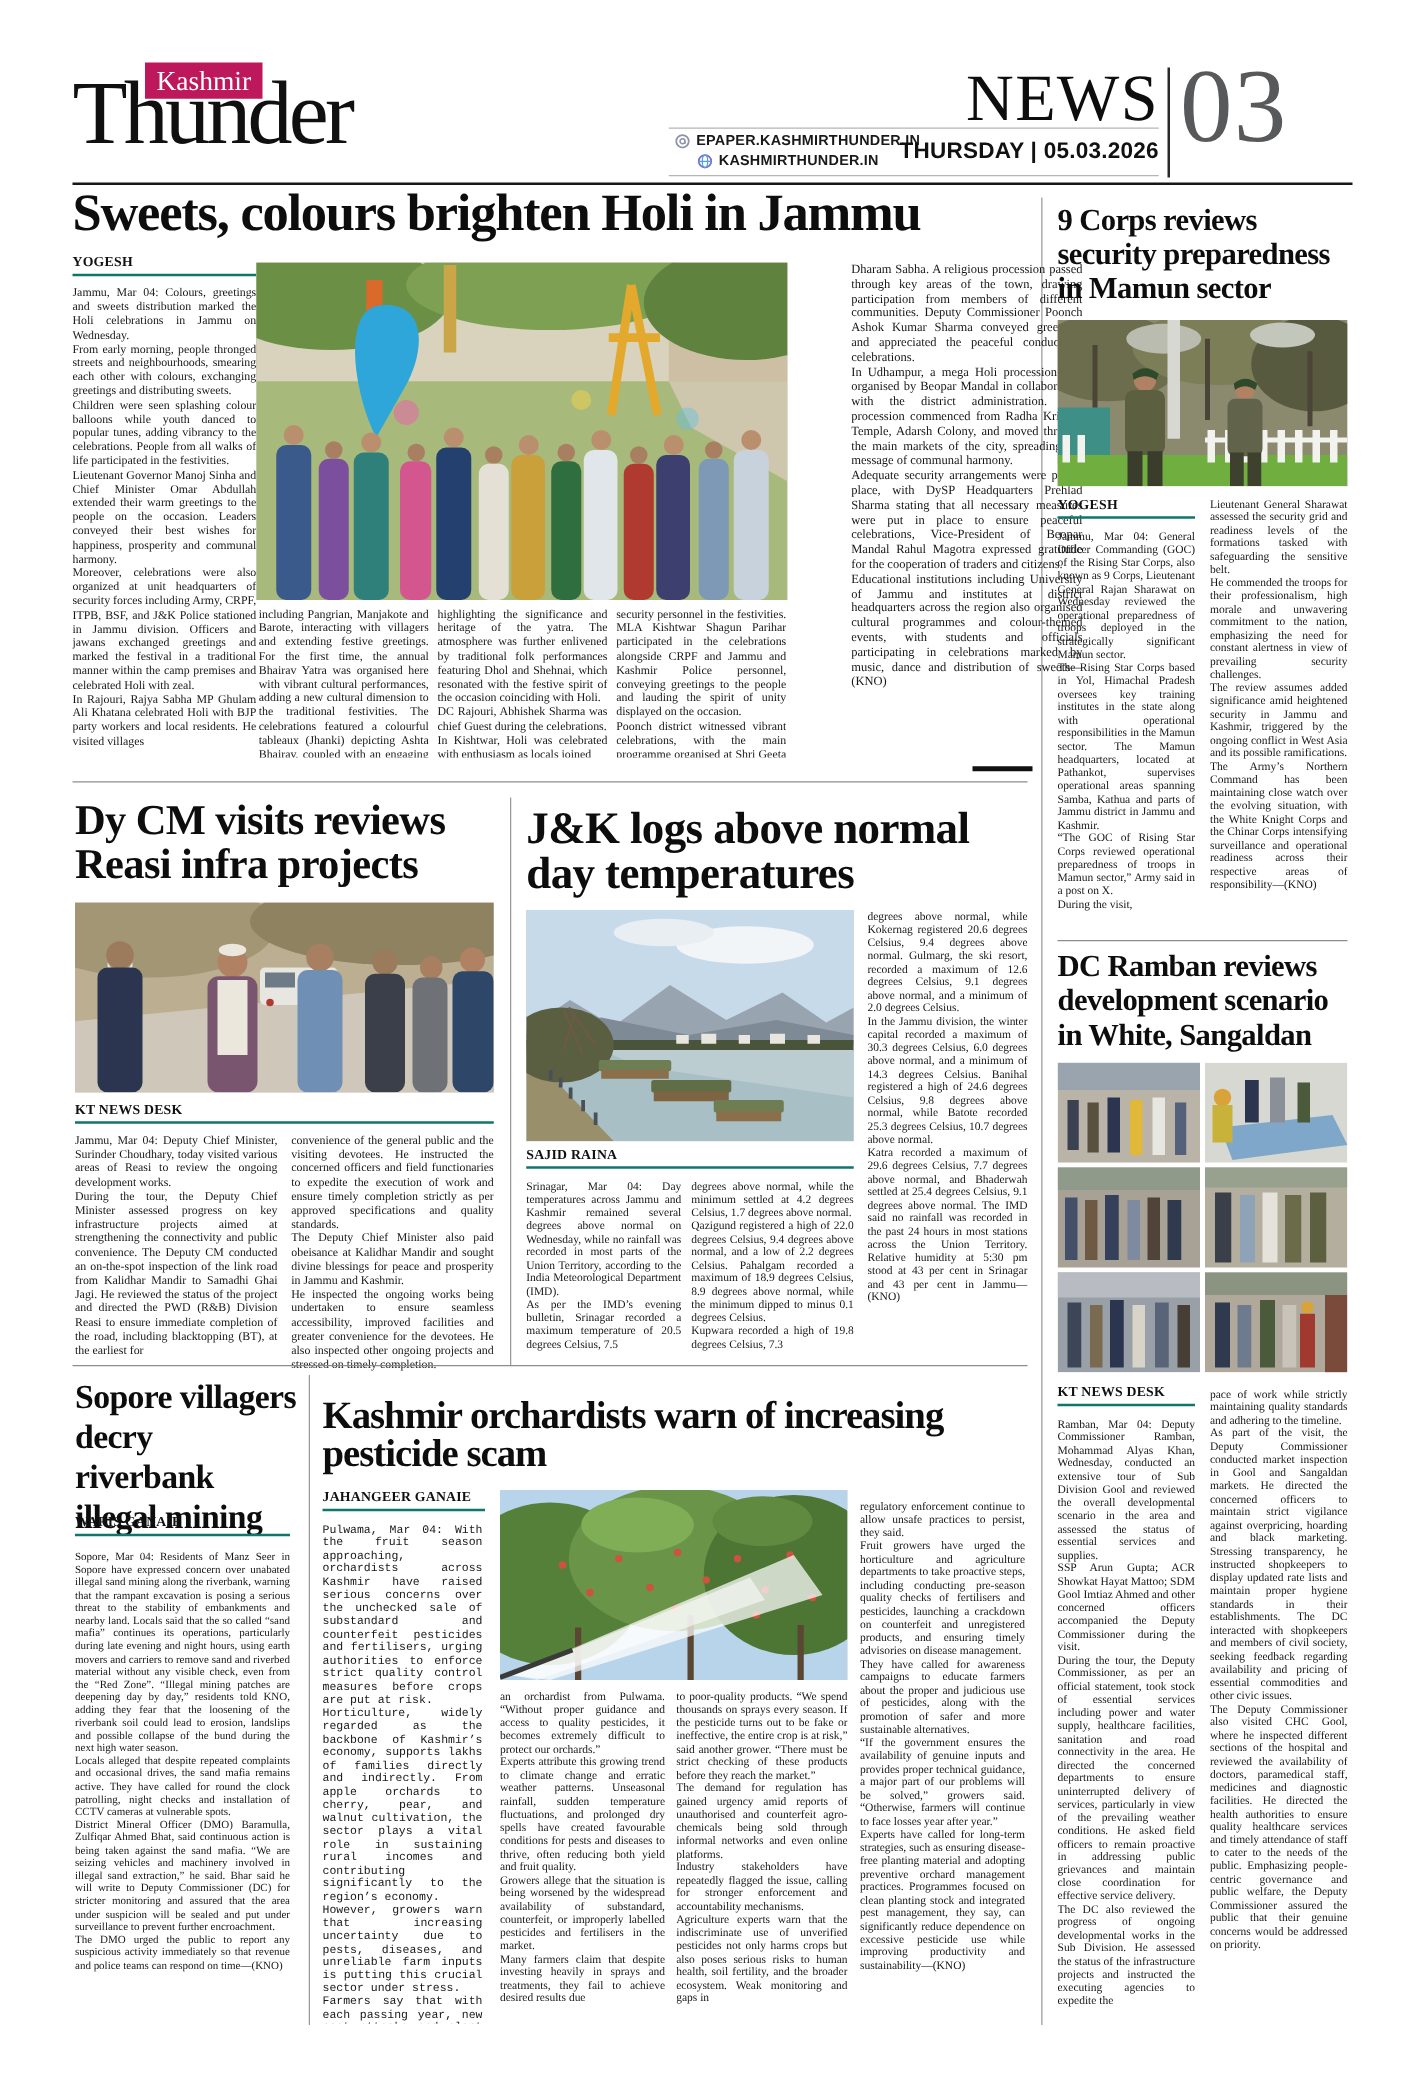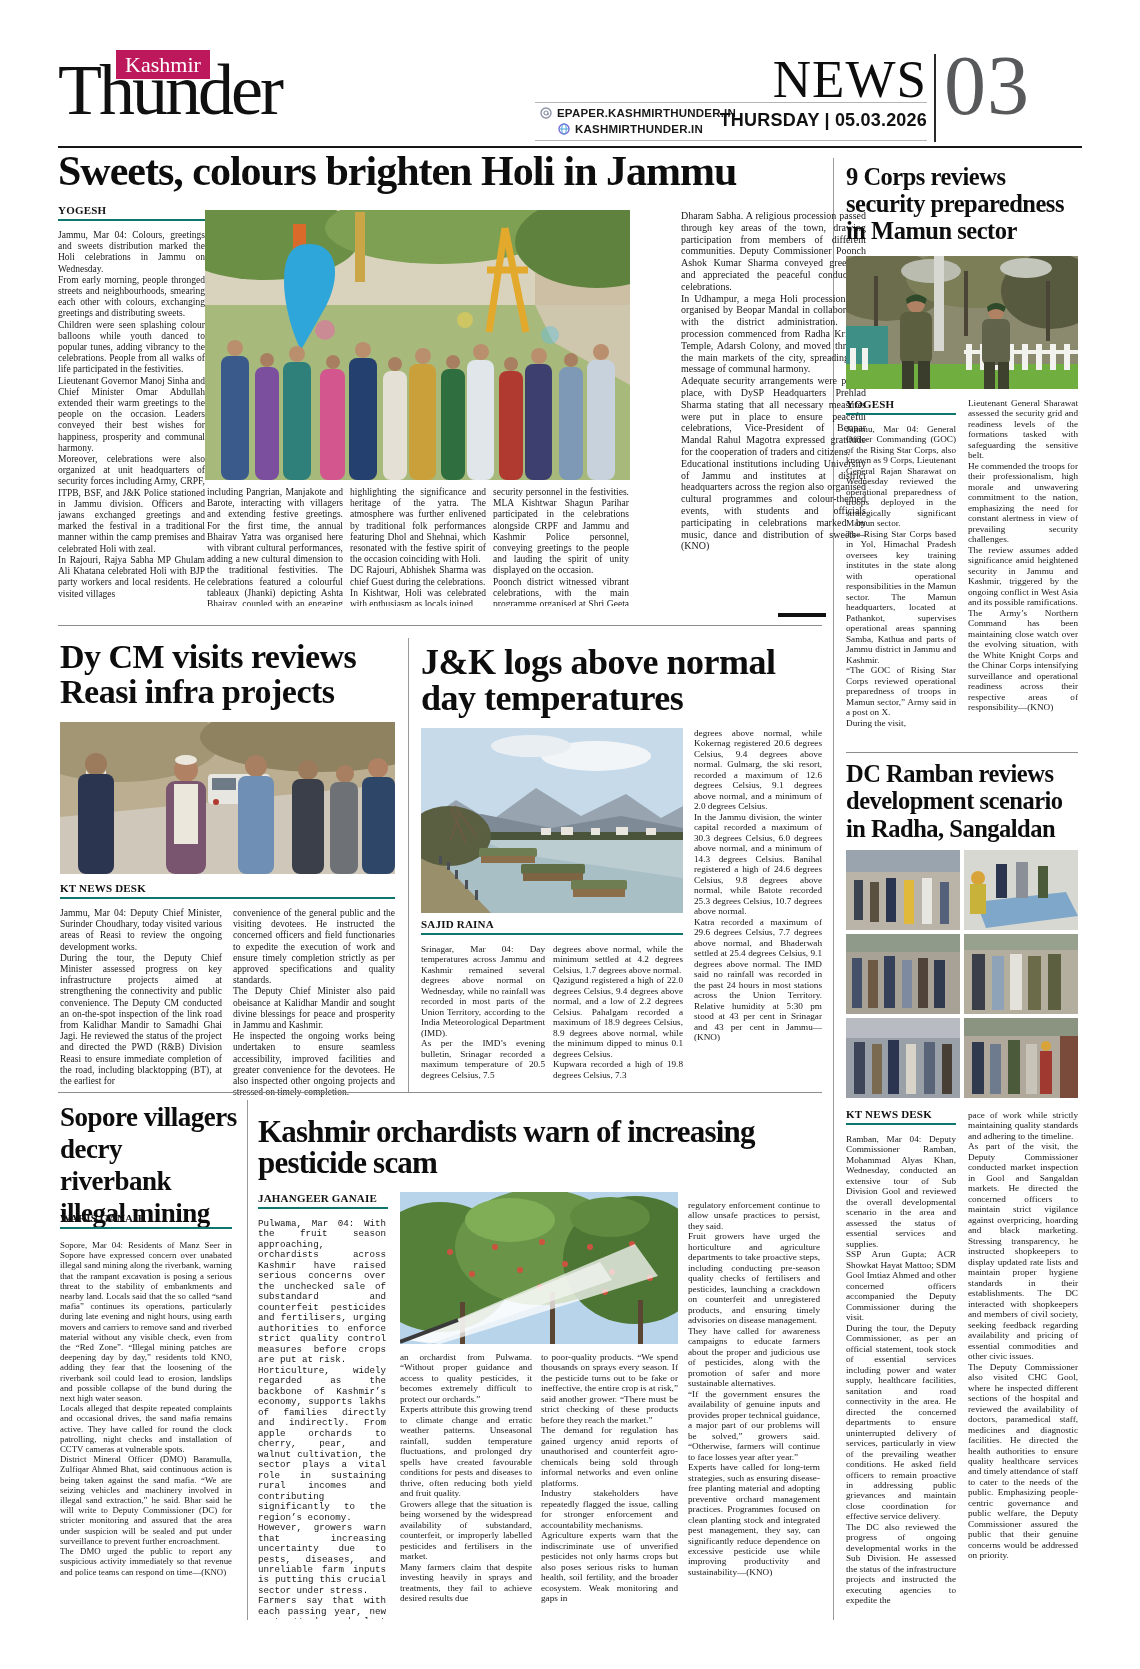--- a/index.html
+++ b/index.html
@@ -288,21 +288,21 @@
 Qazigund registered a high of 22.0 degrees Celsius, 9.4 degrees above normal, and a low of 2.2 degrees Celsius. Pahalgam recorded a maximum of 18.9 degrees Celsius, 8.9 degrees above normal, while the minimum dipped to minus 0.1 degrees Celsius.
 Kupwara recorded a high of 19.8 degrees Celsius, 7.3</div>
     <div class="abs body-col body-sm" style="left:694px;top:728px;width:128px;height:372px;">degrees above normal, while Kokernag registered 20.6 degrees Celsius, 9.4 degrees above normal. Gulmarg, the ski resort, recorded a maximum of 12.6 degrees Celsius, 9.1 degrees above normal, and a minimum of 2.0 degrees Celsius.
 In the Jammu division, the winter capital recorded a maximum of 30.3 degrees Celsius, 6.0 degrees above normal, and a minimum of 14.3 degrees Celsius. Banihal registered a high of 24.6 degrees Celsius, 9.8 degrees above normal, while Batote recorded 25.3 degrees Celsius, 10.7 degrees above normal.
 Katra recorded a maximum of 29.6 degrees Celsius, 7.7 degrees above normal, and Bhaderwah settled at 25.4 degrees Celsius, 9.1 degrees above normal. The IMD said no rainfall was recorded in the past 24 hours in most stations across the Union Territory. Relative humidity at 5:30 pm stood at 43 per cent in Srinagar and 43 per cent in Jammu—(KNO)</div>
   </div>
 
   <div class="hline" style="left:58px;top:1092px;width:764px;"></div>
 
   <div>
-    <div class="abs headline" style="left:846px;top:760px;width:232px;font-size:24.5px;line-height:1.12;">DC Ramban reviews development scenario in Radha, Sangaldan</div>
+    <div class="abs headline" style="left:846px;top:760px;width:232px;font-size:24.5px;line-height:1.12;">DC Ramban reviews development scenario in White, Sangaldan</div>
     <div class="photo" style="left:846px;top:850px;width:232px;height:248px;background:#fff;">
       <svg width="232" height="248" viewBox="0 0 232 248" preserveAspectRatio="none">
         <rect width="232" height="248" fill="#ffffff"></rect>
         <g>
           <rect x="0" y="0" width="114" height="80" fill="#b9b3a8"></rect>
           <rect x="0" y="0" width="114" height="22" fill="#9aa4ae"></rect>
           <rect x="8" y="30" width="9" height="40" fill="#3a4252"></rect>
             <rect x="24" y="32" width="9" height="40" fill="#5a5040"></rect>
           <rect x="40" y="28" width="10" height="44" fill="#2c3550"></rect>
             <rect x="58" y="30" width="10" height="44" fill="#e0b93a"></rect>

